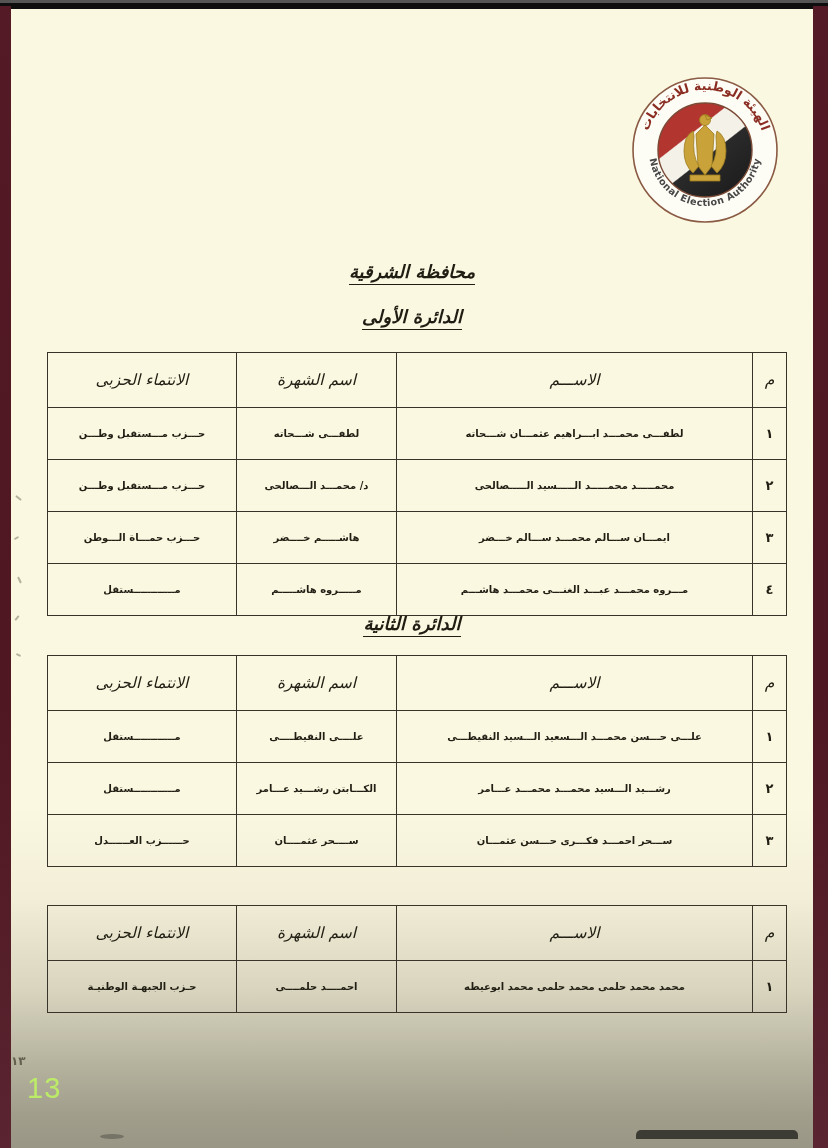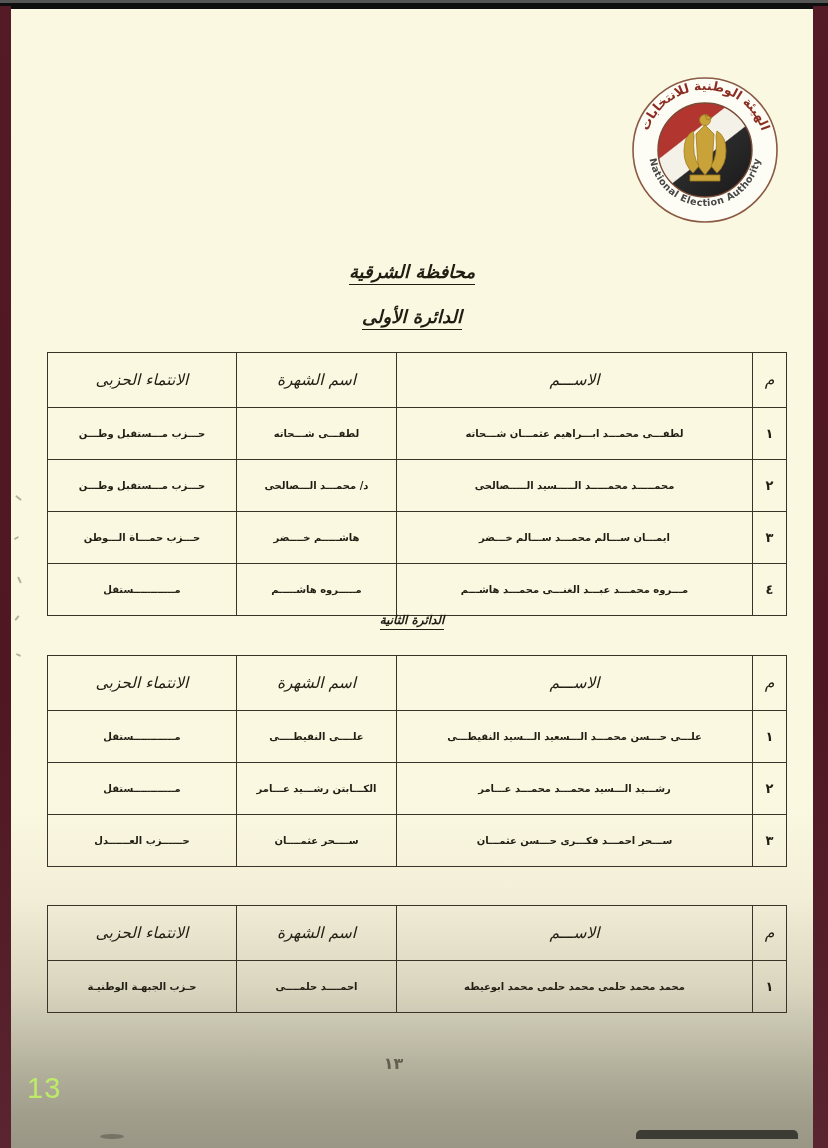--- a/index.html
+++ b/index.html
@@ -28,21 +28,21 @@
 
   .logo{position:absolute;left:619px;top:66px;width:150px;height:150px;}
 
   .doc-title{
     position:absolute;left:0;width:802px;text-align:center;
     font-weight:bold;font-style:italic;color:#201d13;
   }
   .doc-title span{display:inline-block;border-bottom:1.6px solid #201d13;padding-bottom:2px;}
   .t-gov{top:252px;font-size:18px;}
   .t-d1{top:297px;font-size:18px;}
-  .t-d2{top:604px;font-size:12px;}
+  .t-d2{top:604px;font-size:18px;}
   .t-d3{top:855px;font-size:17px;}
 
   table.cand{
     position:absolute;left:36px;width:739px;
     border-collapse:collapse;table-layout:fixed;direction:rtl;
     background:transparent;
   }
   .tb1{top:343px;}
   .tb2{top:646px;}
   .tb3{top:896px;}
@@ -55,22 +55,22 @@
     text-align:center;vertical-align:middle;
     color:#211e13;overflow:hidden;white-space:nowrap;
   }
   table.cand th{
     height:52px;font-size:15.5px;font-weight:normal;font-style:italic;
   }
   table.cand td{height:51px;font-size:10px;font-weight:bold;padding:0 4px;}
   table.cand td.num{font-size:13px;}
 
   .pagenum-ar{
-    position:absolute;left:0;top:1045px;width:765px;text-align:center;
-    font-size:16px;color:#63604f;font-weight:bold;
+    position:absolute;left:0;top:1045px;width:765px;
+    font-size:12px;color:#63604f;font-weight:bold;
   }
   .pagenum-overlay{
     position:absolute;left:27px;top:1072px;
     font-family:"Liberation Sans",sans-serif;
     font-size:29px;color:#bef264;opacity:.92;letter-spacing:1px;
   }
   .next-page-edge{
     position:absolute;left:636px;top:1130px;width:162px;height:9px;
     background:#2d2c26;border-radius:5px 5px 0 0;opacity:.85;
   }

